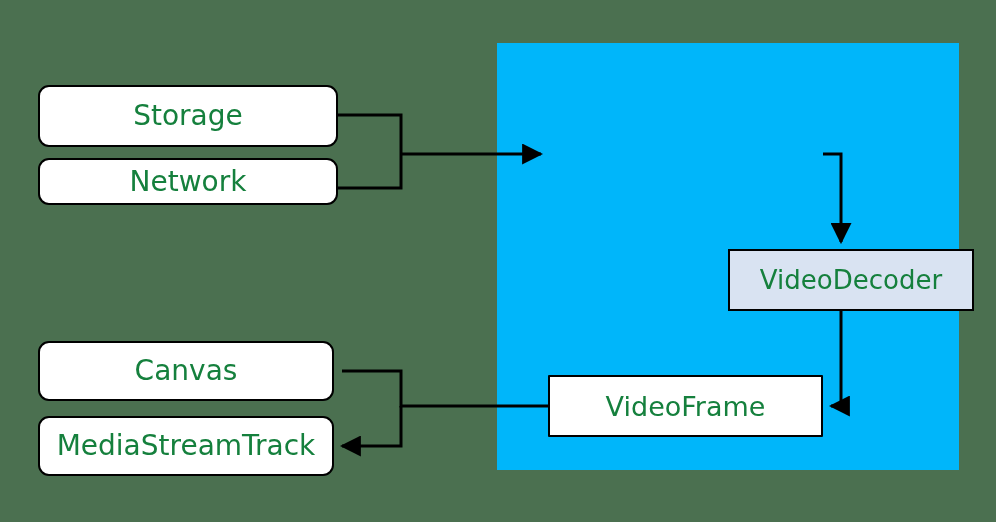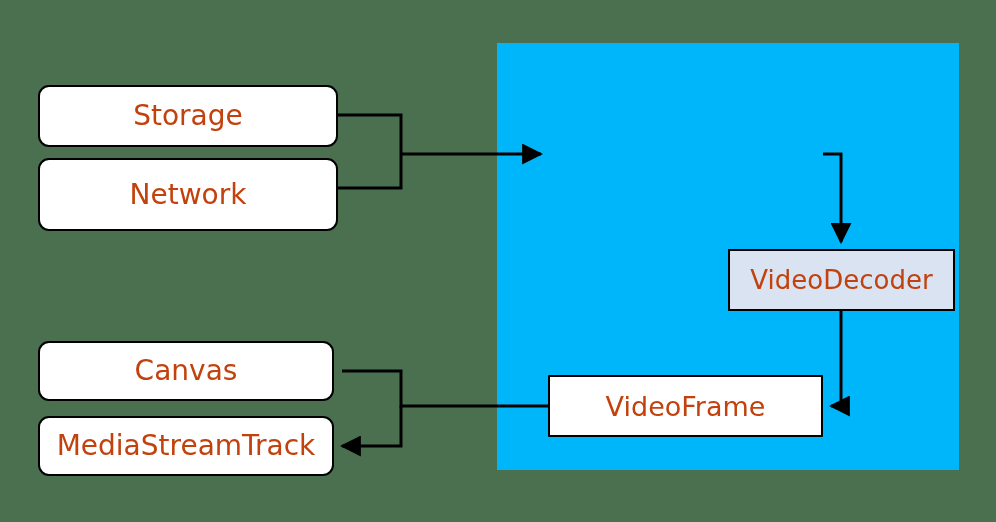--- a/index.html
+++ b/index.html
@@ -24,21 +24,21 @@
   }
   .node {
     position: absolute;
     box-sizing: border-box;
     display: flex;
     align-items: center;
     justify-content: center;
     background: #ffffff;
     border: 2px solid #000000;
     border-radius: 11px;
-    color: #c2410c;
+    color: #15803d;
     text-align: center;
     line-height: 1;
     white-space: nowrap;
   }
   .node.square {
     border-radius: 0;
   }
   .node-label {
     display: block;
     pointer-events: none;
@@ -73,26 +73,26 @@
         <path d="M841,311 L841,406 L831,406" stroke="#000000" marker-end="url(#arrow)"></path>
         <path d="M548,406 L401,406 L401,371 L342,371" stroke="#000000"></path>
         <path d="M401,406 L401,446 L342,446" stroke="#000000" marker-end="url(#arrow)"></path>
       </g>
   </svg>
 
   <div class="node" id="node-storage" style="left: 38px; top: 85px; width: 300px; height: 62px; background: rgb(255, 255, 255); border-color: rgb(0, 0, 0); font-size: 28px; border-radius: 11px;">
     <span class="node-label">Storage</span>
   </div>
 
-  <div class="node" id="node-network" style="left: 38px; top: 158px; width: 300px; height: 73px; background: rgb(255, 255, 255); border-color: rgb(0, 0, 0); font-size: 28px; border-radius: 11px;">
+  <div class="node" id="node-network" style="left: 38px; top: 158px; width: 300px; height: 47px; background: rgb(255, 255, 255); border-color: rgb(0, 0, 0); font-size: 28px; border-radius: 11px;">
     <span class="node-label">Network</span>
   </div>
 
 
-  <div class="node square" id="node-videodecoder" style="left: 728px; top: 249px; width: 227px; height: 62px; background: rgb(217, 227, 242); border-color: rgb(0, 0, 0); font-size: 26px; border-radius: 0px;">
+  <div class="node square" id="node-videodecoder" style="left: 728px; top: 249px; width: 246px; height: 62px; background: rgb(217, 227, 242); border-color: rgb(0, 0, 0); font-size: 26px; border-radius: 0px;">
     <span class="node-label">VideoDecoder</span>
   </div>
 
   <div class="node" id="node-videoframe" style="left: 548px; top: 375px; width: 275px; height: 62px; background: rgb(255, 255, 255); border-color: rgb(0, 0, 0); font-size: 27px; border-radius: 1px;">
     <span class="node-label">VideoFrame</span>
   </div>
 
   <div class="node" id="node-mediastreamtrack" style="left: 38px; top: 416px; width: 296px; height: 60px; background: rgb(255, 255, 255); border-color: rgb(0, 0, 0); font-size: 28px; border-radius: 11px;">
     <span class="node-label">MediaStreamTrack</span>
   </div>

